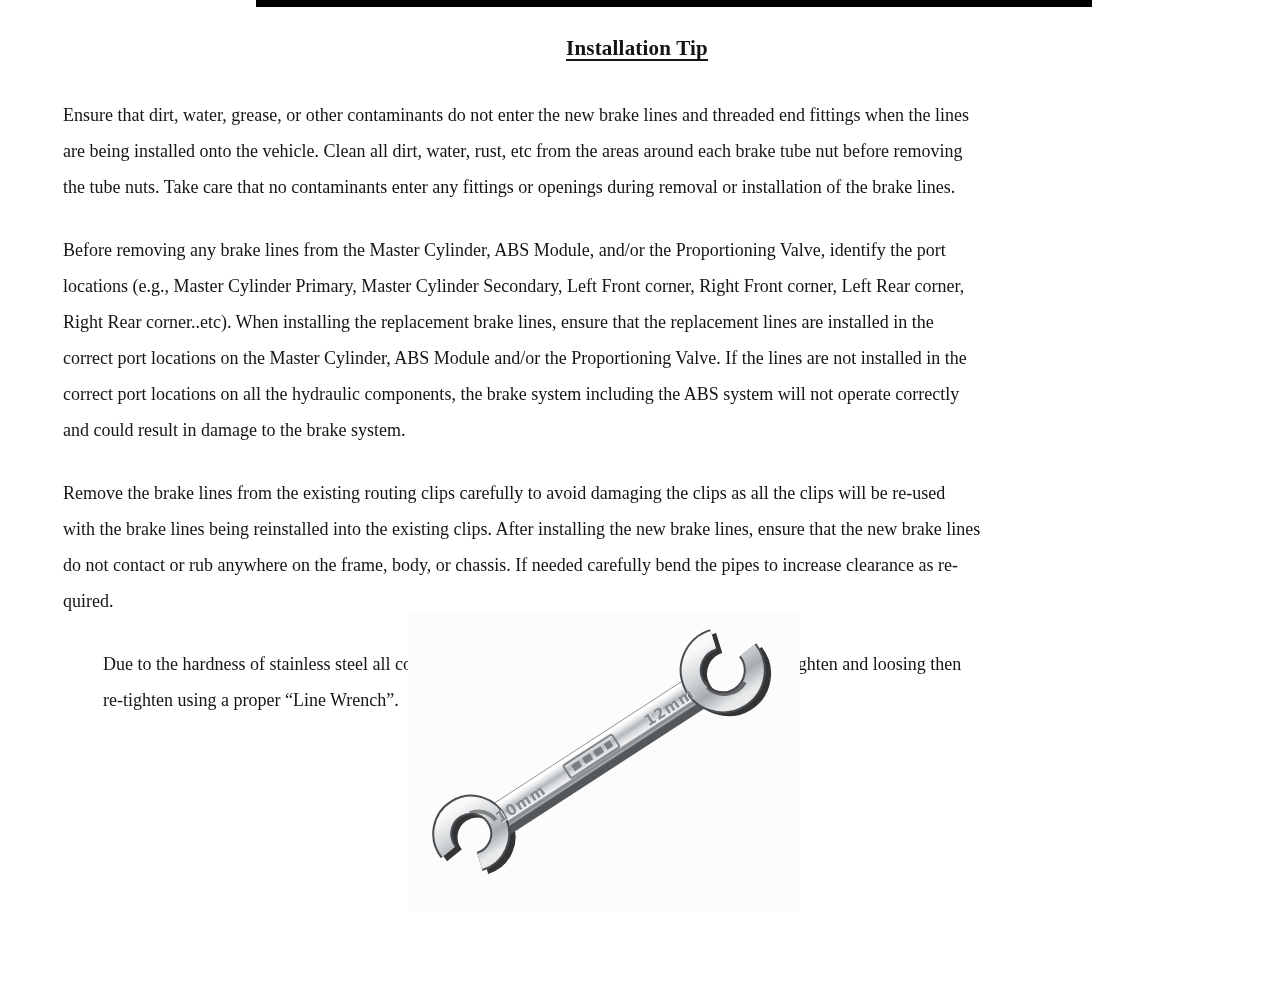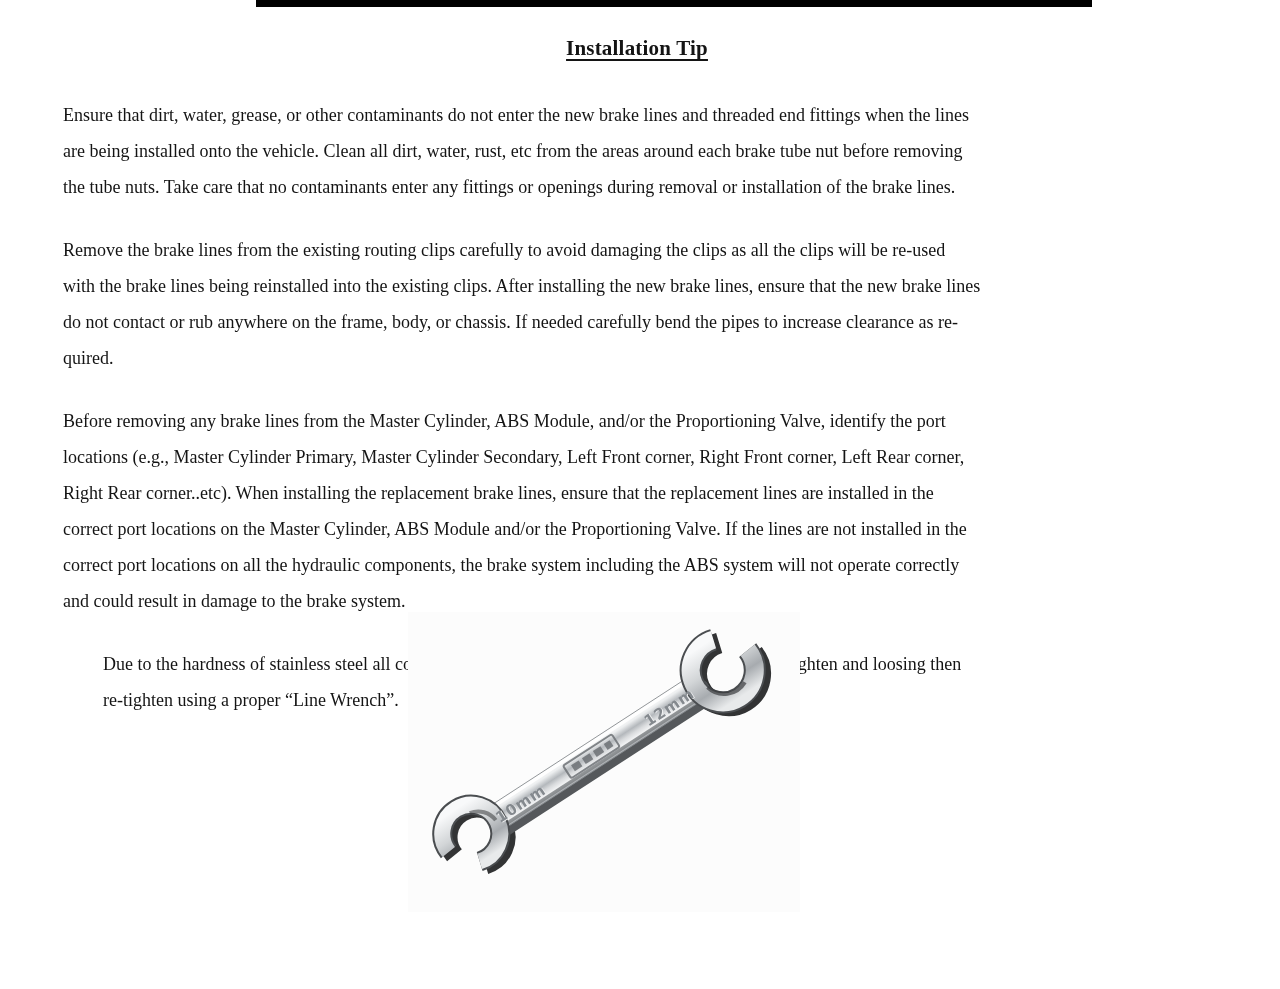--- a/index.html
+++ b/index.html
@@ -67,30 +67,30 @@
 <body>
 
 <div class="scan-bar"></div>
 
 <div class="content">
   <h1 class="doc-title">Installation Tip</h1>
   <div class="para-wrap">
     <p class="para">Ensure that dirt, water, grease, or other contaminants do not enter the new brake lines and threaded end fittings when the lines
 are being installed onto the vehicle. Clean all dirt, water, rust, etc from the areas around each brake tube nut before removing
 the tube nuts. Take care that no contaminants enter any fittings or openings during removal or installation of the brake lines.</p>
-    <p class="para">Remove the brake lines from the existing routing clips carefully to avoid damaging the clips as all the clips will be re-used
-with the brake lines being reinstalled into the existing clips. After installing the new brake lines, ensure that the new brake lines
-do not contact or rub anywhere on the frame, body, or chassis. If needed carefully bend the pipes to increase clearance as re-
-quired.</p>
     <p class="para">Before removing any brake lines from the Master Cylinder, ABS Module, and/or the Proportioning Valve, identify the port
 locations (e.g., Master Cylinder Primary, Master Cylinder Secondary, Left Front corner, Right Front corner, Left Rear corner,
 Right Rear corner..etc). When installing the replacement brake lines, ensure that the replacement lines are installed in the
 correct port locations on the Master Cylinder, ABS Module and/or the Proportioning Valve. If the lines are not installed in the
 correct port locations on all the hydraulic components, the brake system including the ABS system will not operate correctly
 and could result in damage to the brake system.</p>
+    <p class="para">Remove the brake lines from the existing routing clips carefully to avoid damaging the clips as all the clips will be re-used
+with the brake lines being reinstalled into the existing clips. After installing the new brake lines, ensure that the new brake lines
+do not contact or rub anywhere on the frame, body, or chassis. If needed carefully bend the pipes to increase clearance as re-
+quired.</p>
     <p class="para bold">Due to the hardness of stainless steel all connections should be reseated to ensure a good seal. Tighten and loosing then
 re-tighten using a proper “Line Wrench”.</p>
   </div>
 </div>
 
 <div class="photo-area"></div>
 
 <svg class="wrench-svg" viewBox="-220 -220 440 440" xmlns="http://www.w3.org/2000/svg">
   <defs>
     <linearGradient id="chromeShaft" x1="0" y1="0" x2="0" y2="1">

